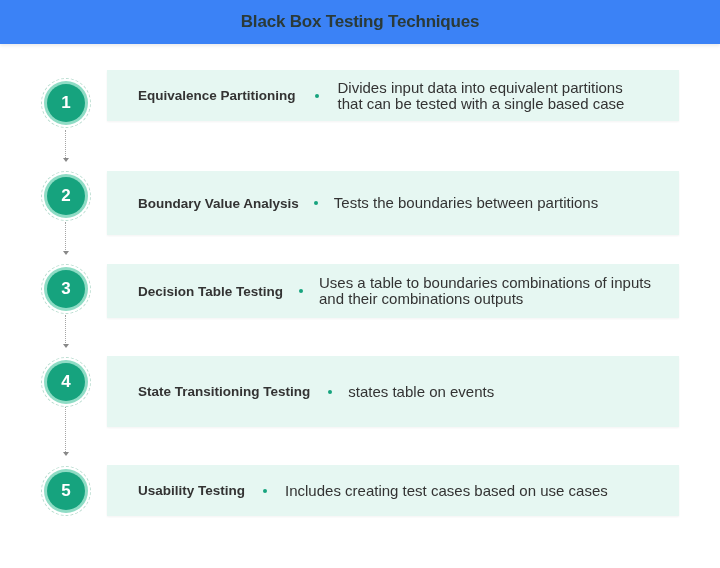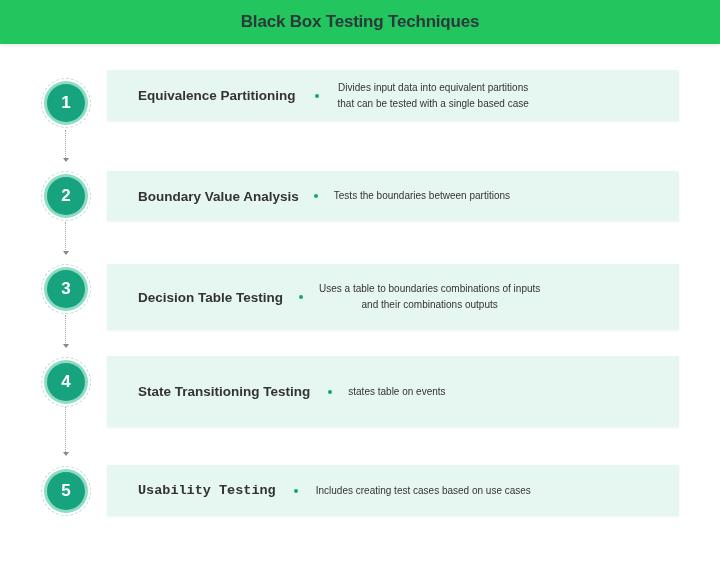--- a/index.html
+++ b/index.html
@@ -13,21 +13,21 @@
       position: relative;
       overflow: hidden;
       font-family: "Liberation Sans", "DejaVu Sans", sans-serif;
       color: #333333;
     }
     .header {
       position: absolute;
       left: 0; top: 0;
       width: 720px;
       height: 44px;
-      background: #22c55e;
+      background: #3b82f6;
       box-shadow: 0 2px 3px rgba(0,0,0,0.08);
       display: flex;
       align-items: center;
       justify-content: center;
     }
     .header-title {
       font-size: 17px;
       font-weight: bold;
       color: #2b3a38;
       letter-spacing: -0.2px;
@@ -74,24 +74,23 @@
       white-space: nowrap;
     }
     .dot {
       width: 4px;
       height: 4px;
       border-radius: 50%;
       background: #16a37e;
       flex: 0 0 auto;
     }
     .card-desc {
-      font-size: 10px;
+      font-size: 15px;
       color: #333333;
       line-height: 16px;
-      text-align: center;
     }
     .connector {
       position: absolute;
       left: 65px;
       width: 0;
       border-left: 1px dotted #a5a5a5;
     }
     .arrow {
       position: absolute;
       left: 63px;
@@ -125,32 +124,32 @@
   <span class="dot" style="margin-left:19px;"></span>
   <div class="card-desc" style="margin-left:19px;">
     <div>Divides input data into equivalent partitions</div>
     <div>that can be tested with a single based case</div>
   </div>
 </div>
 
 <div class="badge-wrap" style="top:171px;">
   <div class="badge">2</div>
 </div>
-<div class="card" style="top:171px;height:50px;">
+<div class="card" style="top:171px;height:64px;">
   <span class="card-title" style="margin-left:31px;">Boundary Value Analysis</span>
   <span class="dot" style="margin-left:15px;"></span>
   <div class="card-desc" style="margin-left:16px;">
     <div>Tests the boundaries between partitions</div>
   </div>
 </div>
 
 <div class="badge-wrap" style="top:264px;">
   <div class="badge">3</div>
 </div>
-<div class="card" style="top:264px;height:66px;">
+<div class="card" style="top:264px;height:54px;">
   <span class="card-title" style="margin-left:31px;">Decision Table Testing</span>
   <span class="dot" style="margin-left:16px;"></span>
   <div class="card-desc" style="margin-left:16px;">
     <div>Uses a table to boundaries combinations of inputs</div>
     <div>and their combinations outputs</div>
   </div>
 </div>
 
 <div class="badge-wrap" style="top:357px;">
   <div class="badge">4</div>
@@ -160,18 +159,18 @@
   <span class="dot" style="margin-left:18px;"></span>
   <div class="card-desc" style="margin-left:16px;">
     <div>states table on events</div>
   </div>
 </div>
 
 <div class="badge-wrap" style="top:466px;">
   <div class="badge">5</div>
 </div>
 <div class="card" style="top:465px;height:51px;">
-  <span class="card-title" style="margin-left:31px;font-family:Liberation Mono, monospace;">Usability Testing</span>
+  <span class="card-title" style="margin-left:31px;">Usability Testing</span>
   <span class="dot" style="margin-left:18px;"></span>
   <div class="card-desc" style="margin-left:18px;">
     <div>Includes creating test cases based on use cases</div>
   </div>
 </div>
 
 </body></html>

